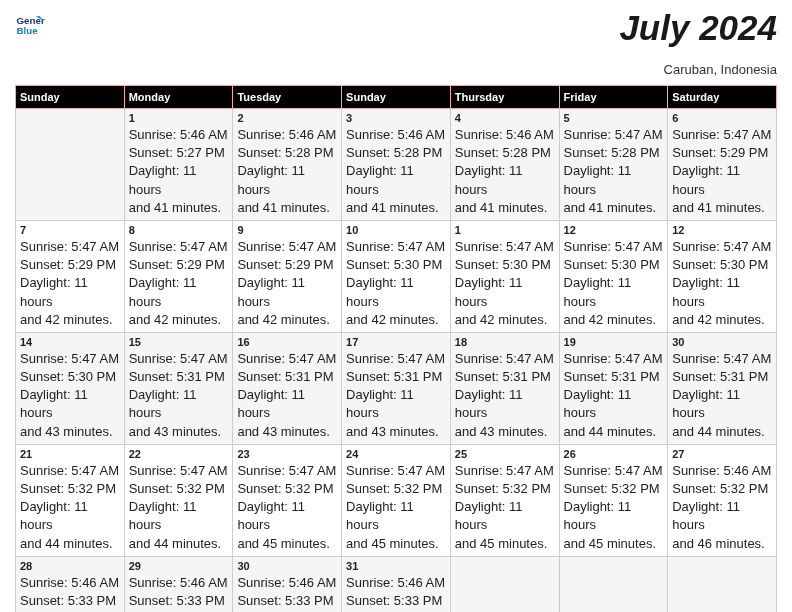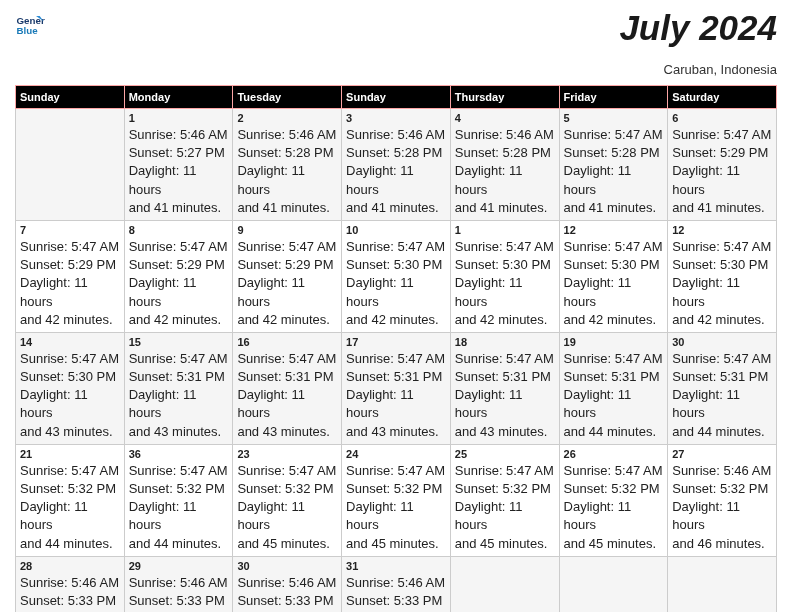--- a/index.html
+++ b/index.html
@@ -264,21 +264,21 @@
         </tr>
         <tr>
           <td>
             <span class="day-num">21</span>
             <div class="day-info" style="white-space: pre-line;">Sunrise: 5:47 AM
 Sunset: 5:32 PM
 Daylight: 11 hours
 and 44 minutes.</div>
           </td>
           <td>
-            <span class="day-num">36</span>
+            <span class="day-num">22</span>
             <div class="day-info" style="white-space: pre-line;">Sunrise: 5:47 AM
 Sunset: 5:32 PM
 Daylight: 11 hours
 and 44 minutes.</div>
           </td>
           <td>
             <span class="day-num">23</span>
             <div class="day-info" style="white-space: pre-line;">Sunrise: 5:47 AM
 Sunset: 5:32 PM
 Daylight: 11 hours

